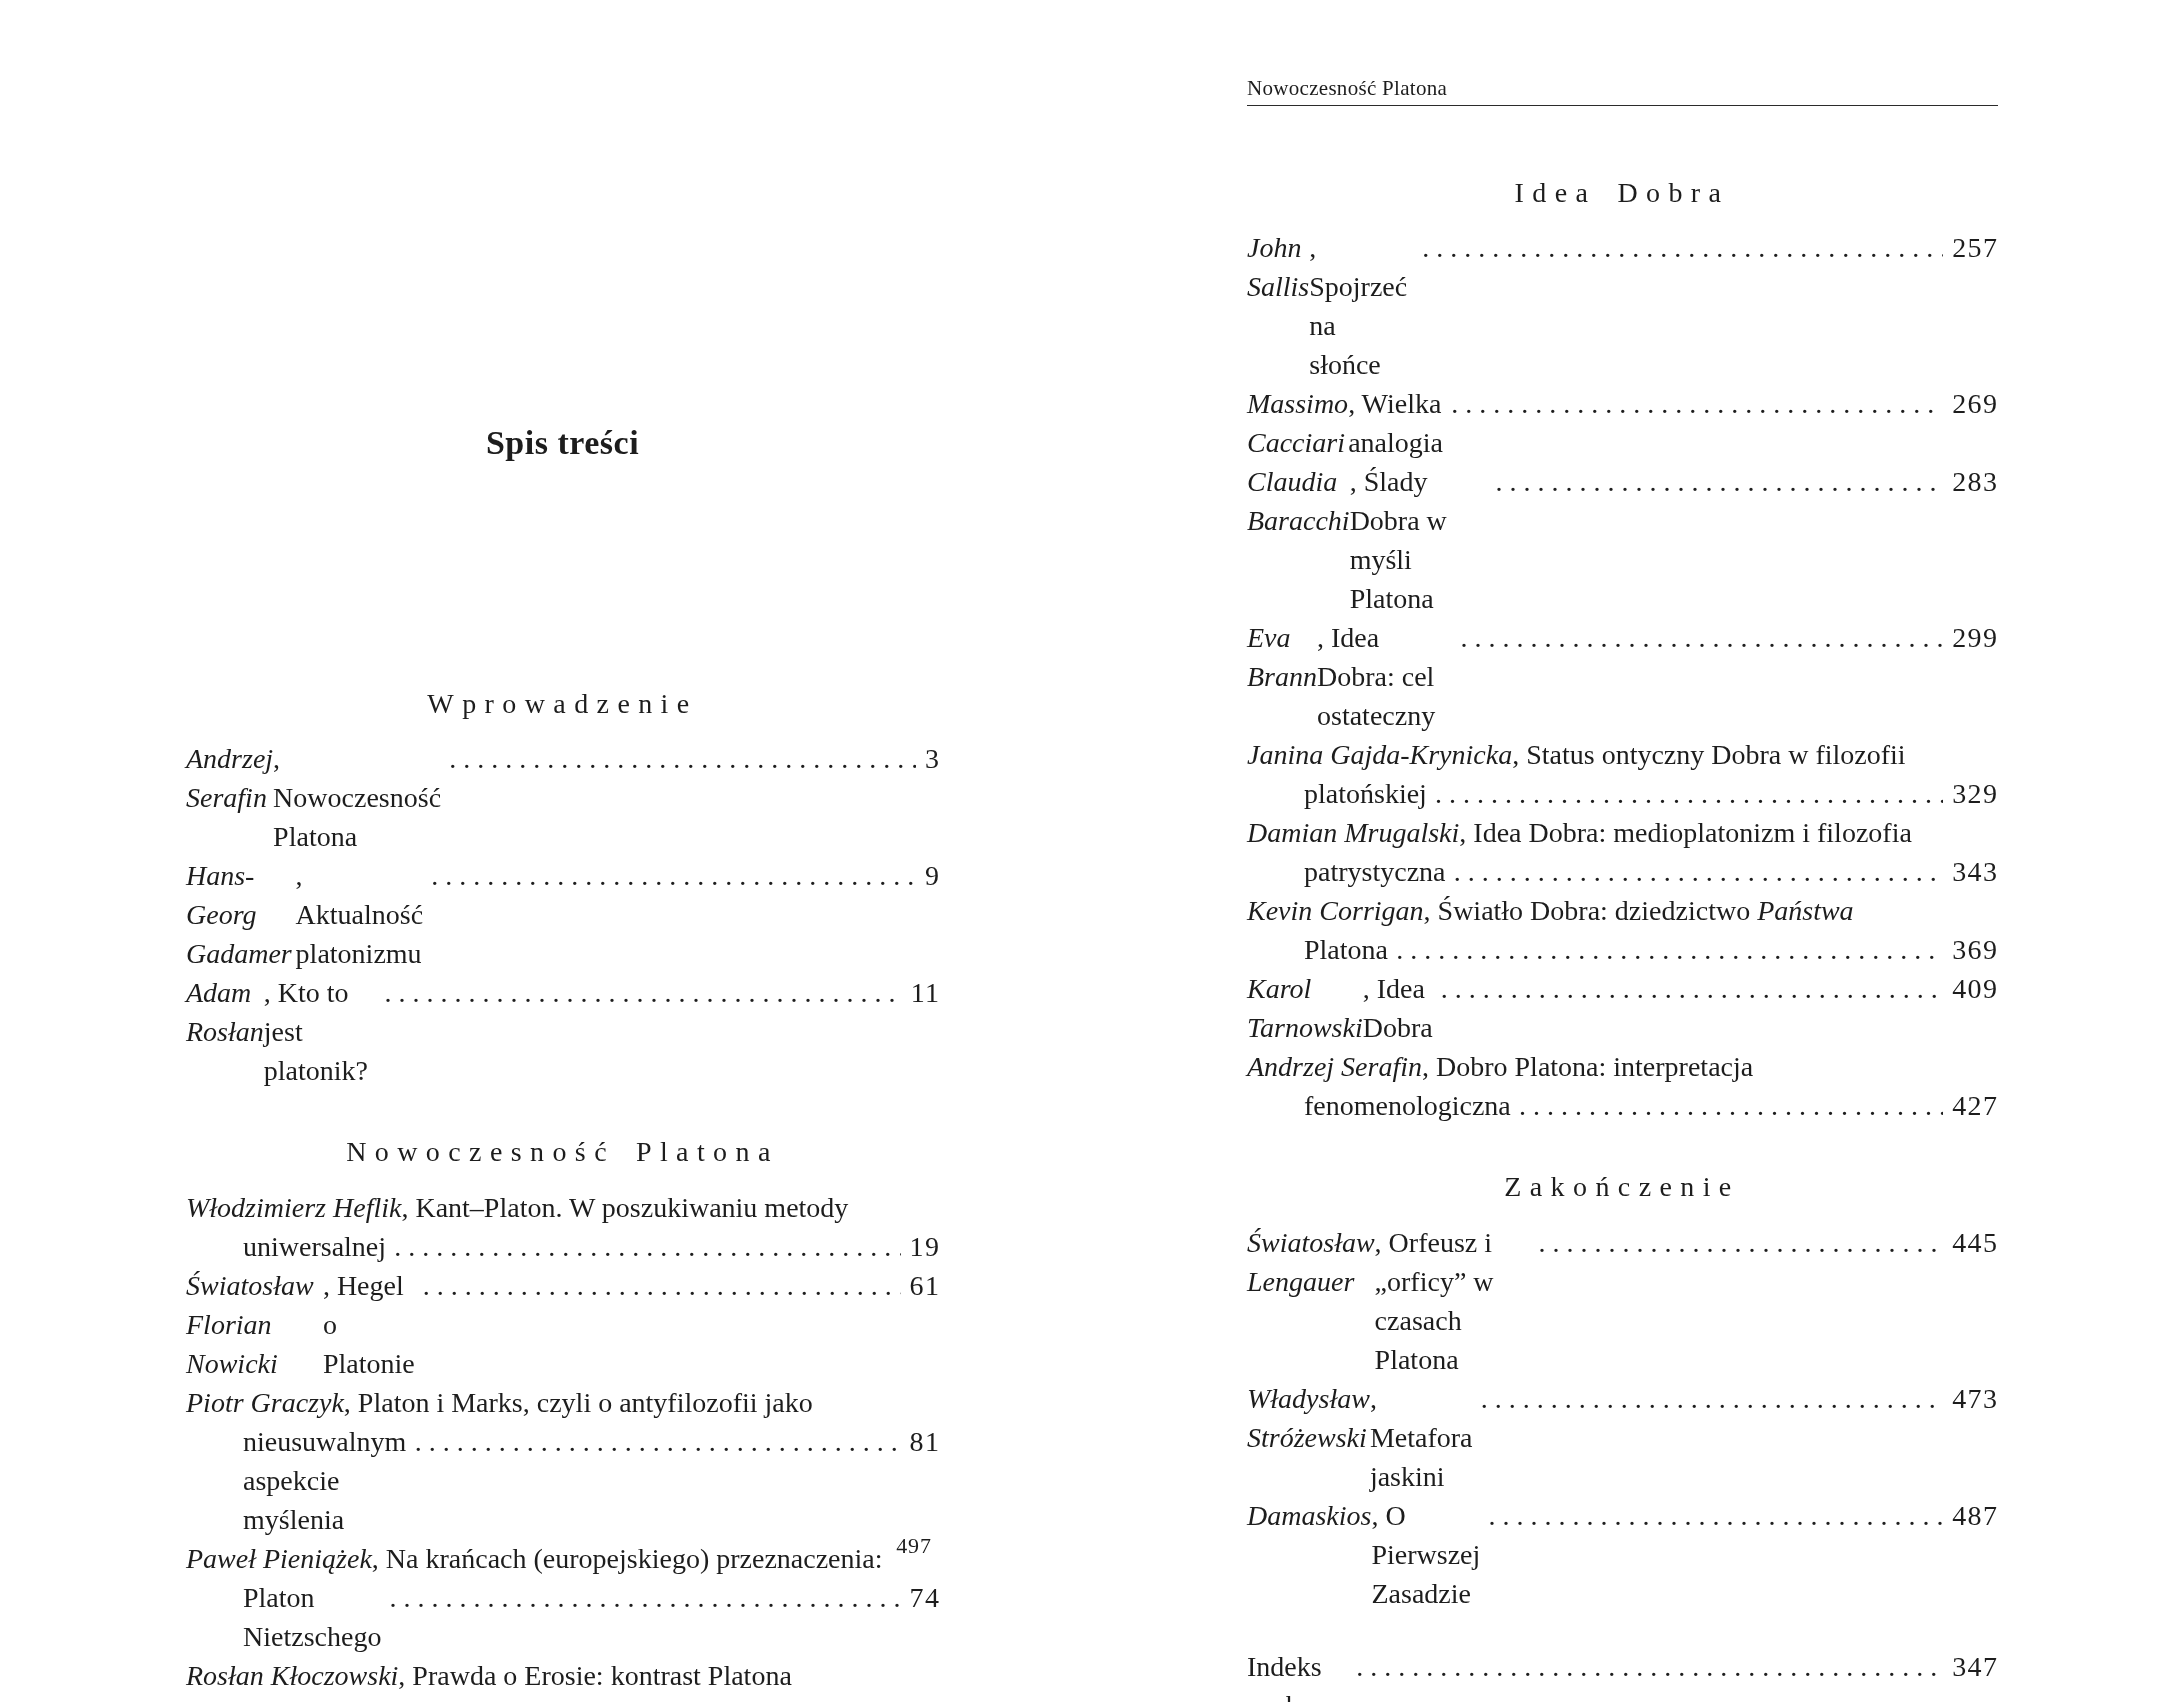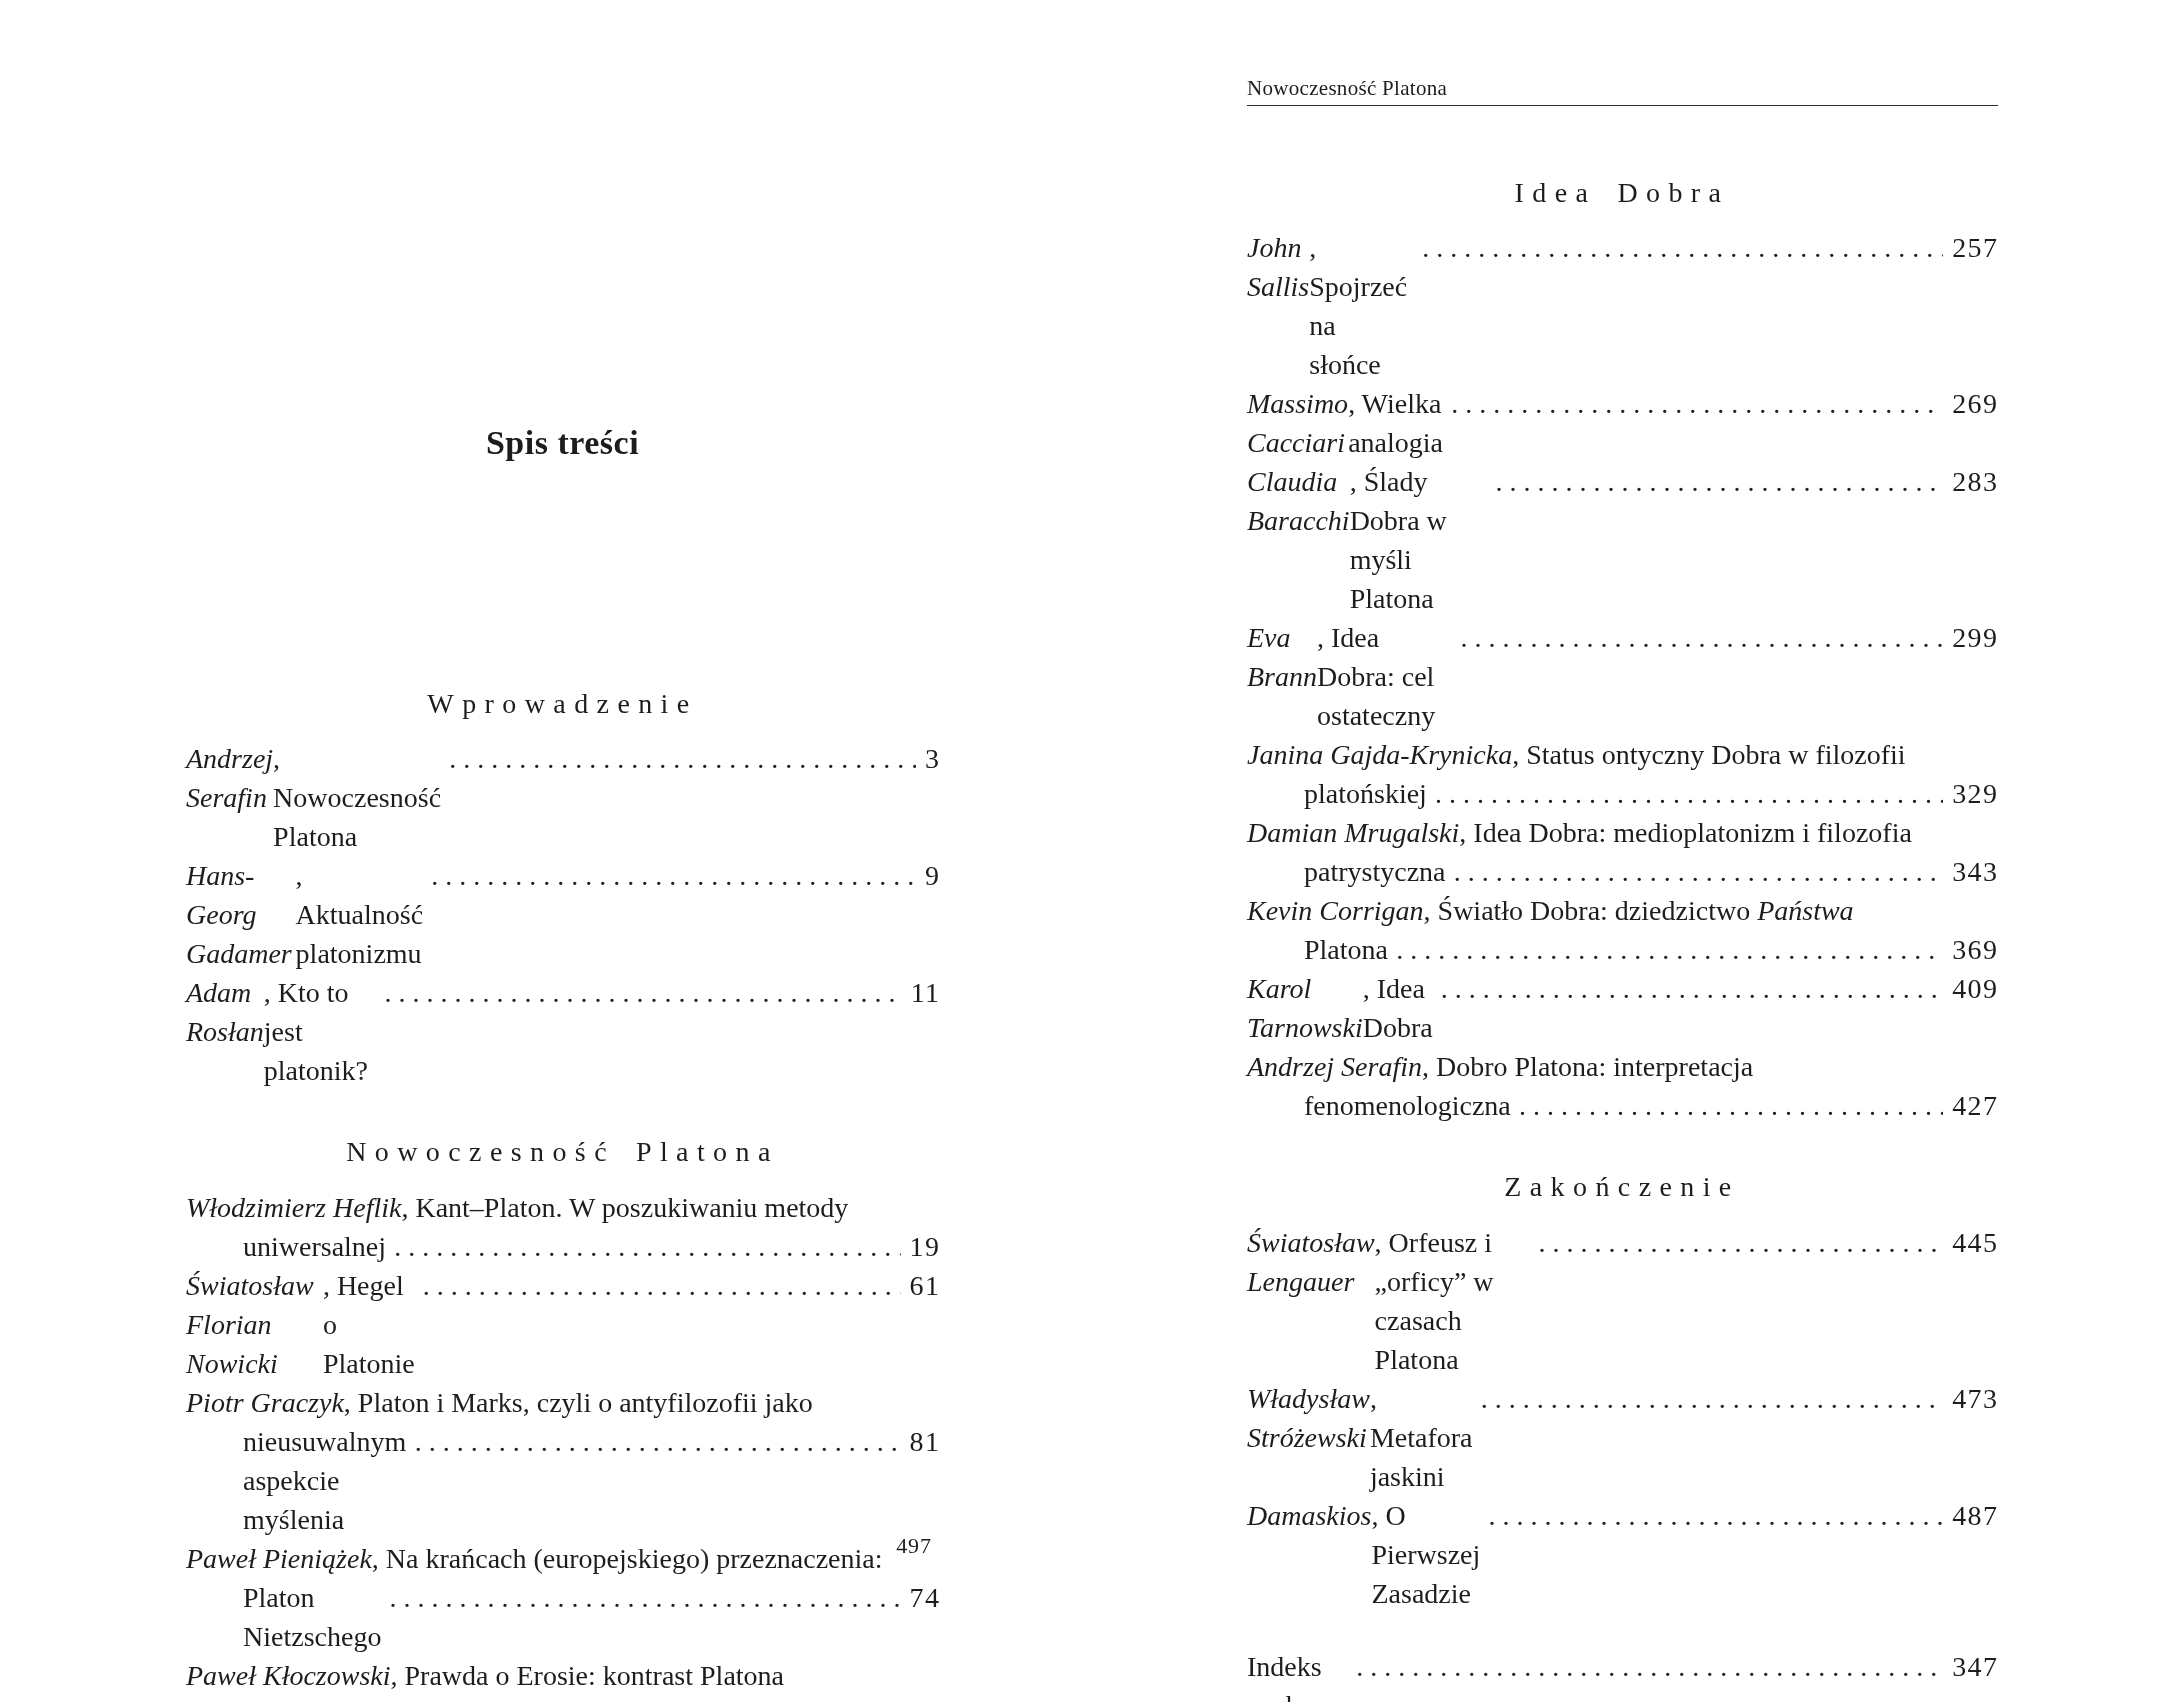--- a/index.html
+++ b/index.html
@@ -117,21 +117,21 @@
           </div>
           <div class="entry">
             <div class="line first"><span class="it">Paweł Pieniążek</span><span>, Na krańcach (europejskiego) przeznaczenia:</span></div>
             <div class="line cont dotted">
               <span>Platon Nietzschego</span>
               <span class="leader"></span>
               <span class="pg">74</span>
             </div>
           </div>
           <div class="entry">
-            <div class="line first"><span class="it">Paweł Kłoczowski</span><span>, Prawda o Erosie: kontrast Platona</span></div>
+            <div class="line first"><span class="it">Rosłan Kłoczowski</span><span>, Prawda o Erosie: kontrast Platona</span></div>
             <div class="line cont dotted">
               <span>i Freuda</span>
               <span class="leader"></span>
               <span class="pg">137</span>
             </div>
           </div>
         </div>
       </div>
     <div class="folio">497</div>
   </section>

